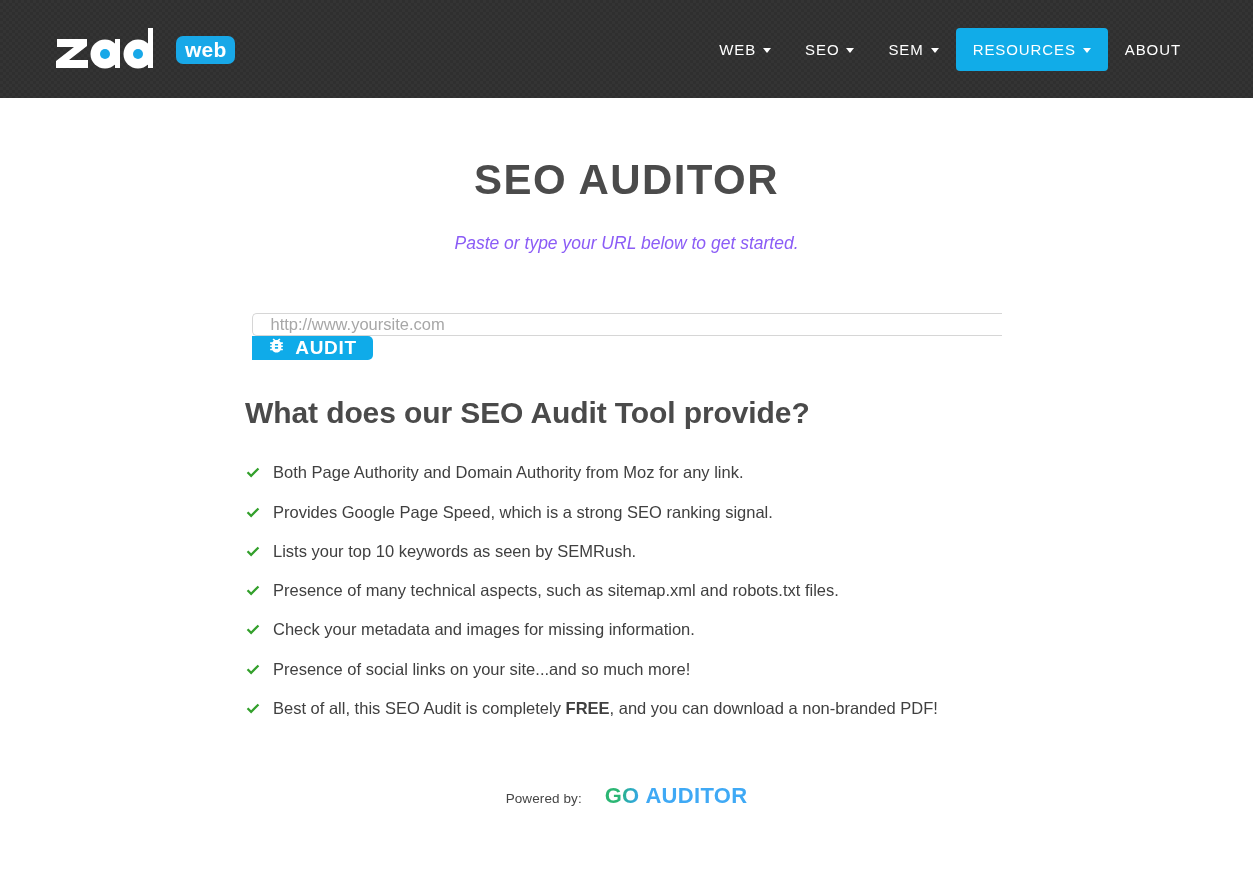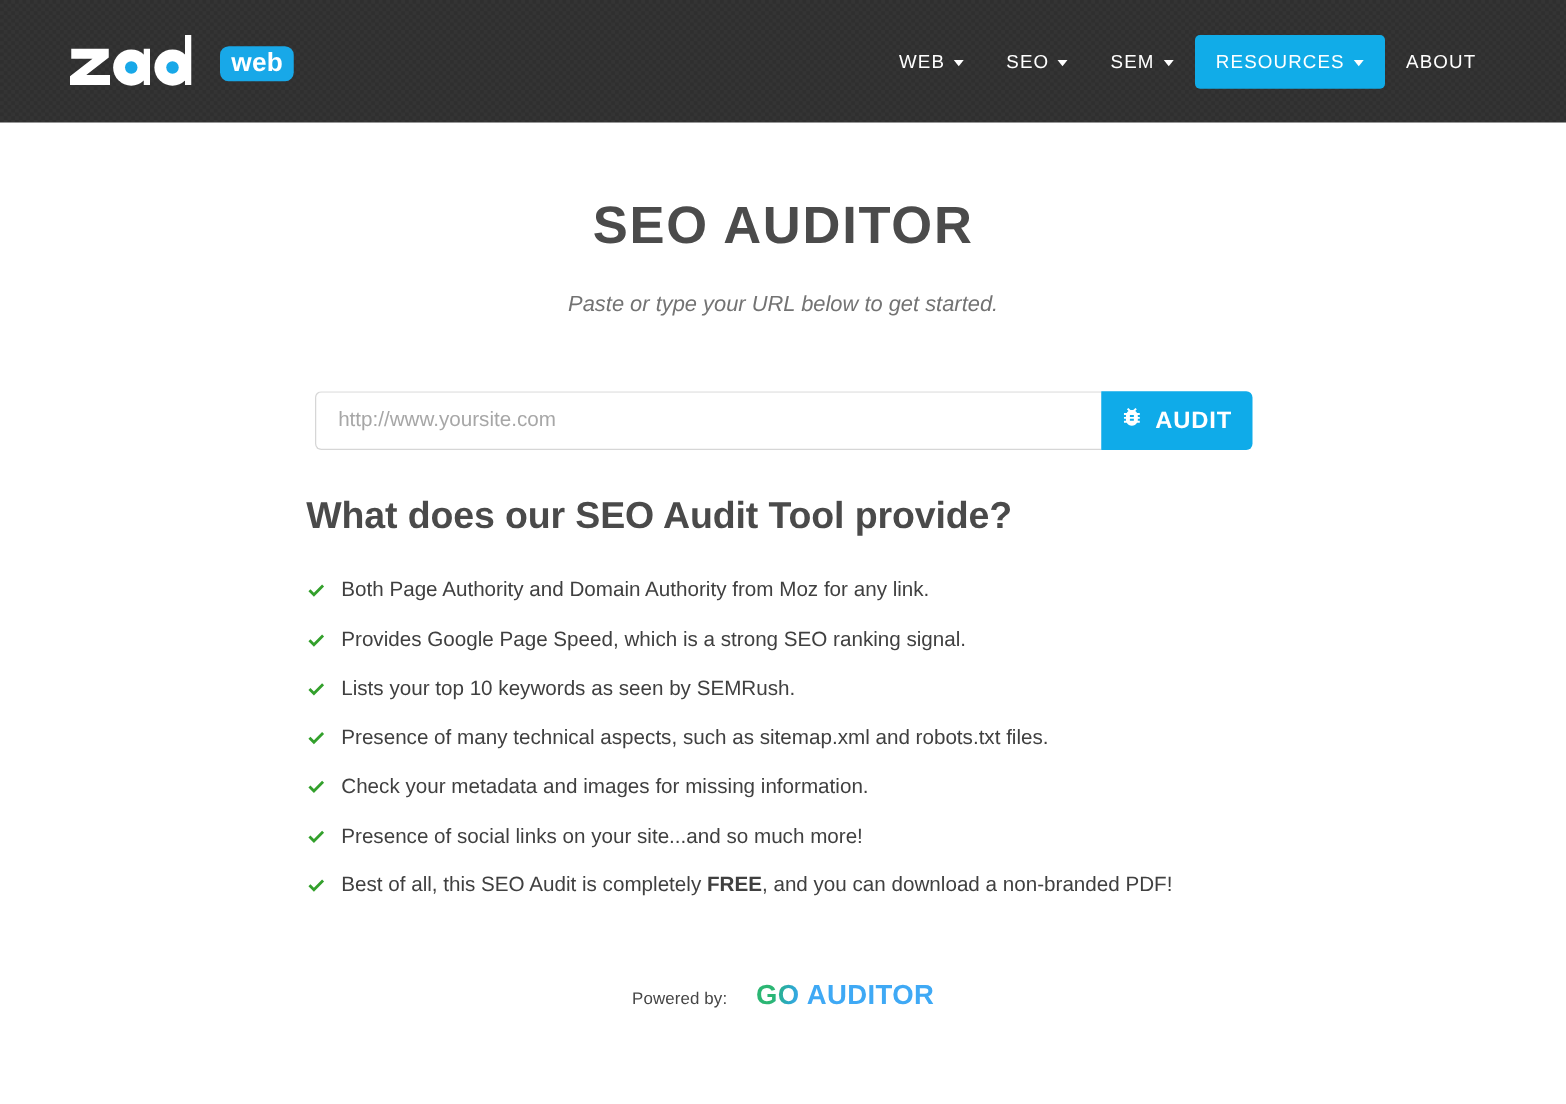--- a/index.html
+++ b/index.html
@@ -97,34 +97,35 @@
     font-size: 42px;
     font-weight: bold;
     color: #4b4b4b;
     letter-spacing: 1.4px;
     line-height: 1.15;
   }
   .page-subtitle {
     margin: 29px 0 0 0;
     font-size: 17.5px;
     font-style: italic;
-    color: #737373;
+    color: #8b5cf6;
     font-weight: 400;
   }
 
   
   .audit-form-wrap {
     display: flex;
     justify-content: center;
     margin-top: 59px;
   }
   .audit-form {
     display: flex;
     width: 750px;
     height: 47px;
+    flex-direction: column;
   }
   .url-input {
     flex: 1 1 auto;
     height: 47px;
     border: 1px solid #d6d6d6;
     border-right: none;
     border-radius: 5px 0 0 5px;
     padding: 0 18px;
     font-size: 16.5px;
     font-family: "Liberation Sans", sans-serif;

